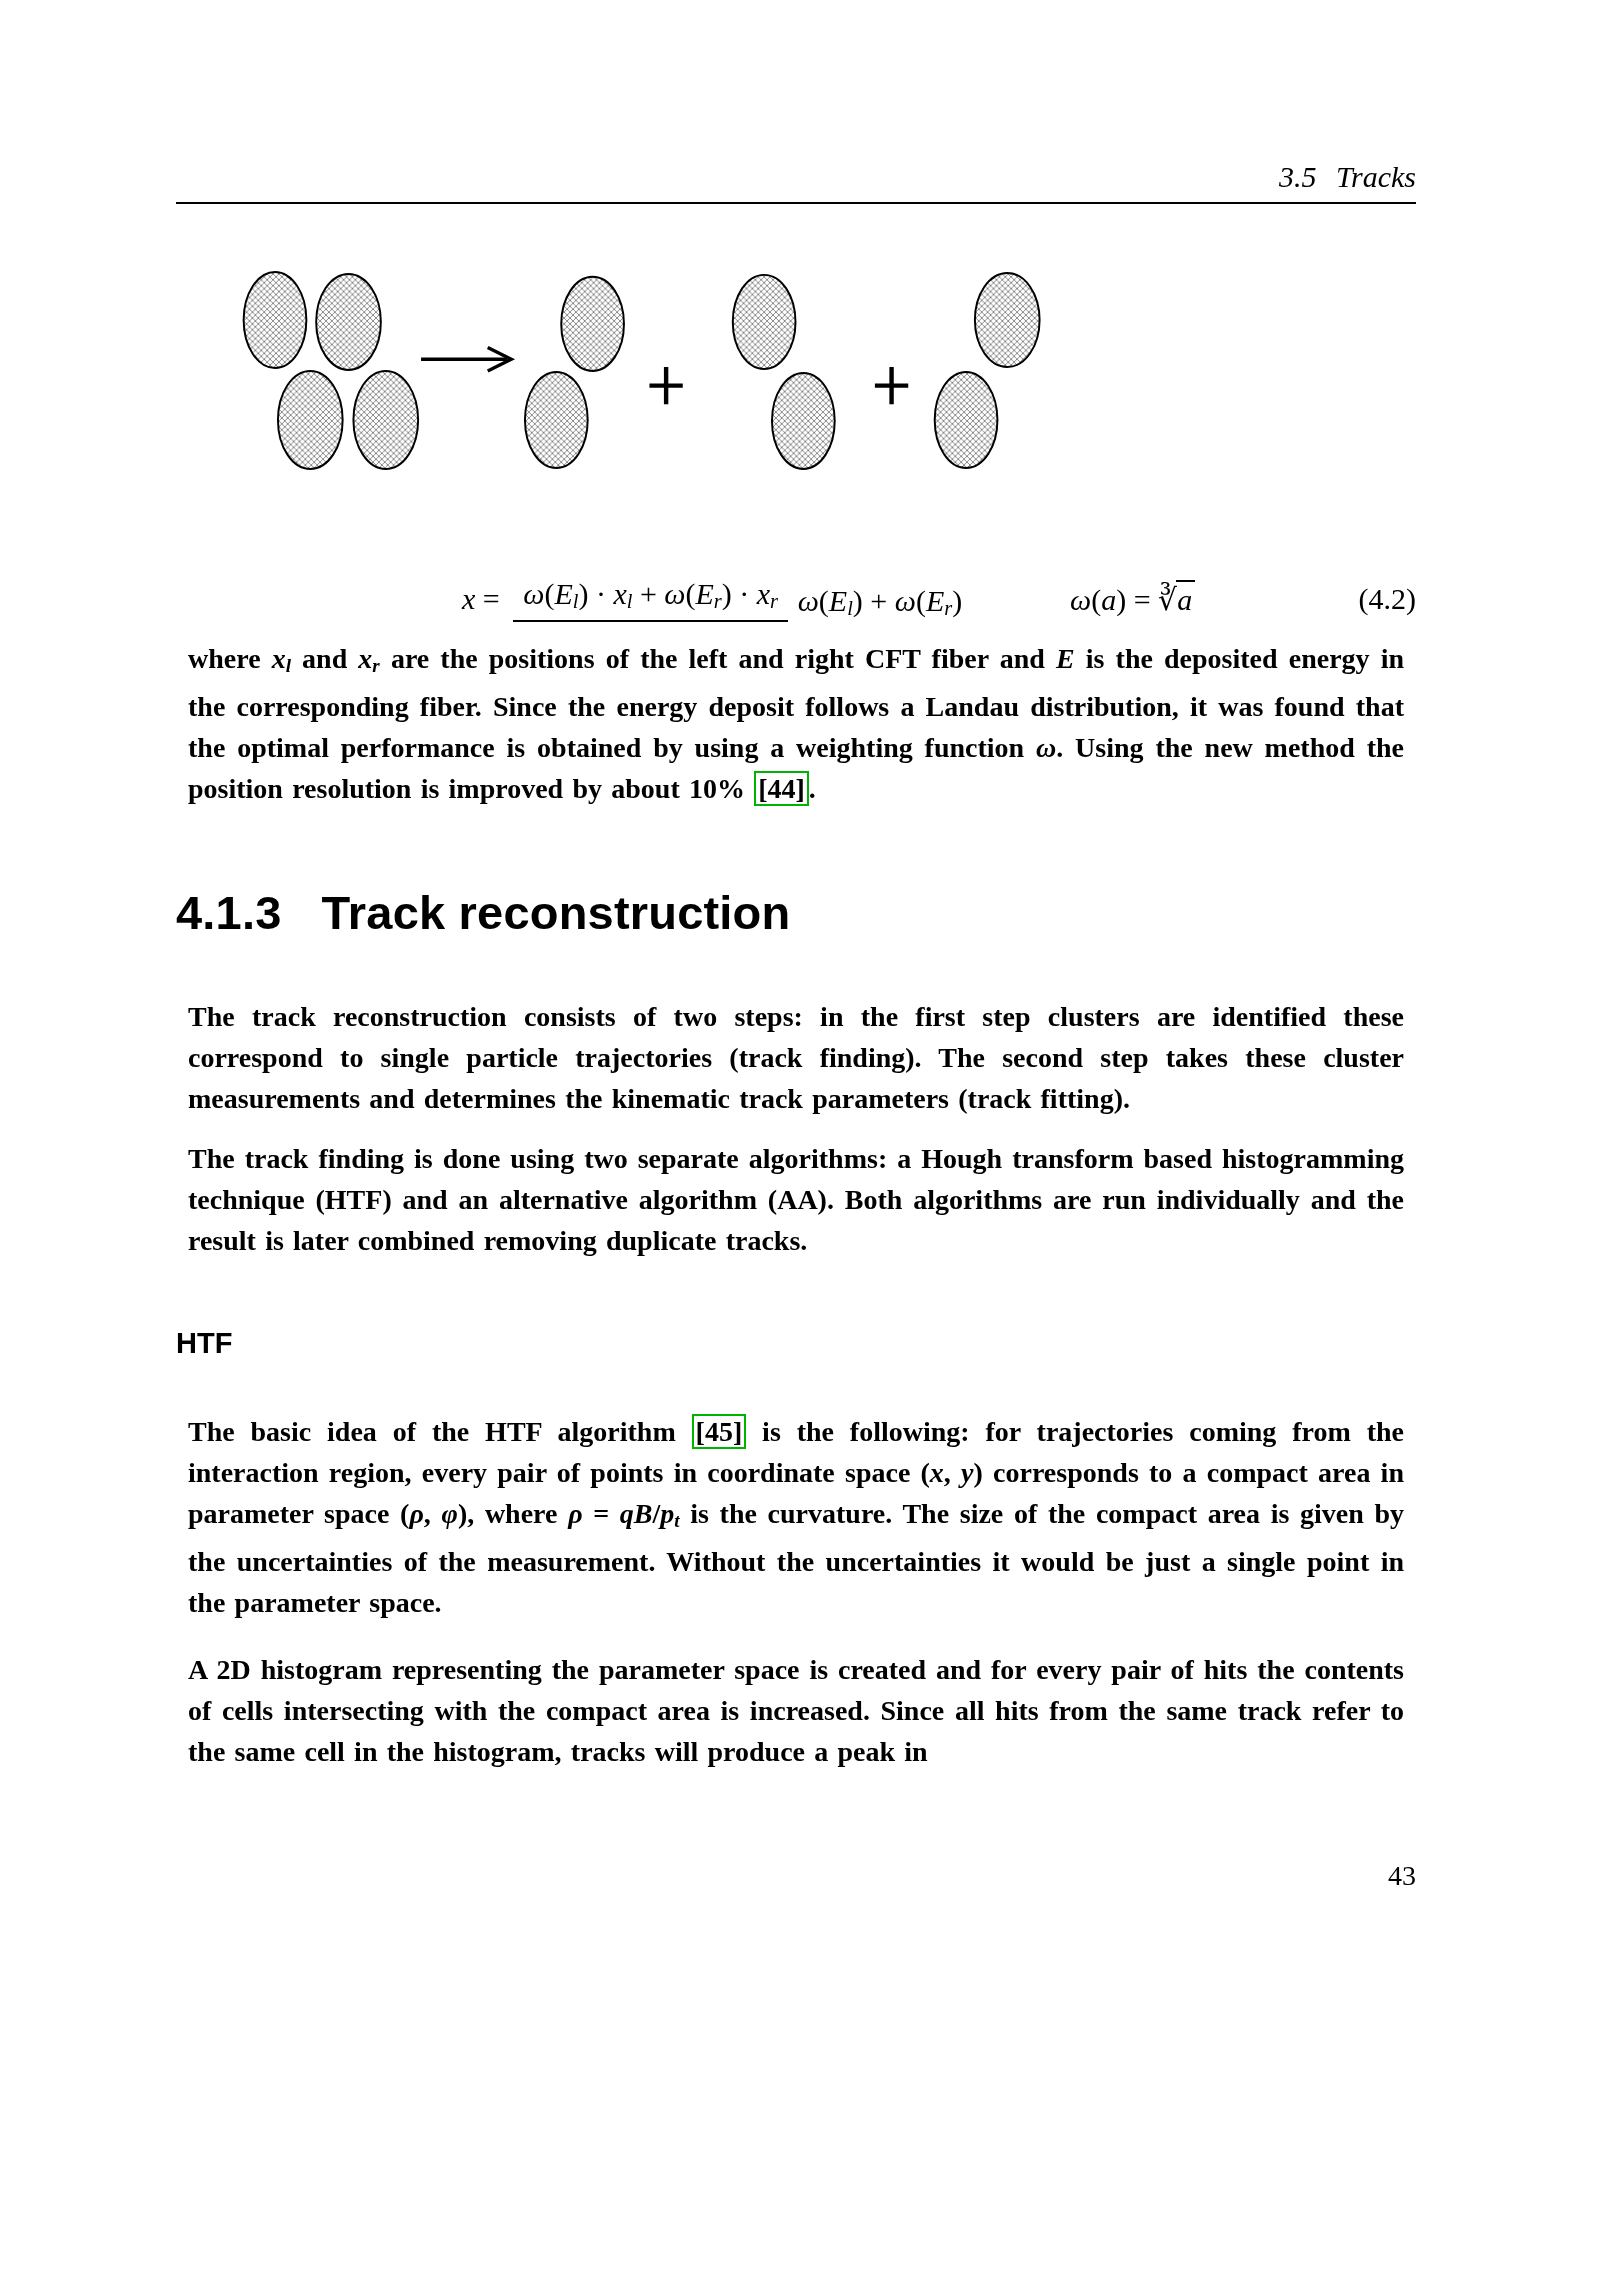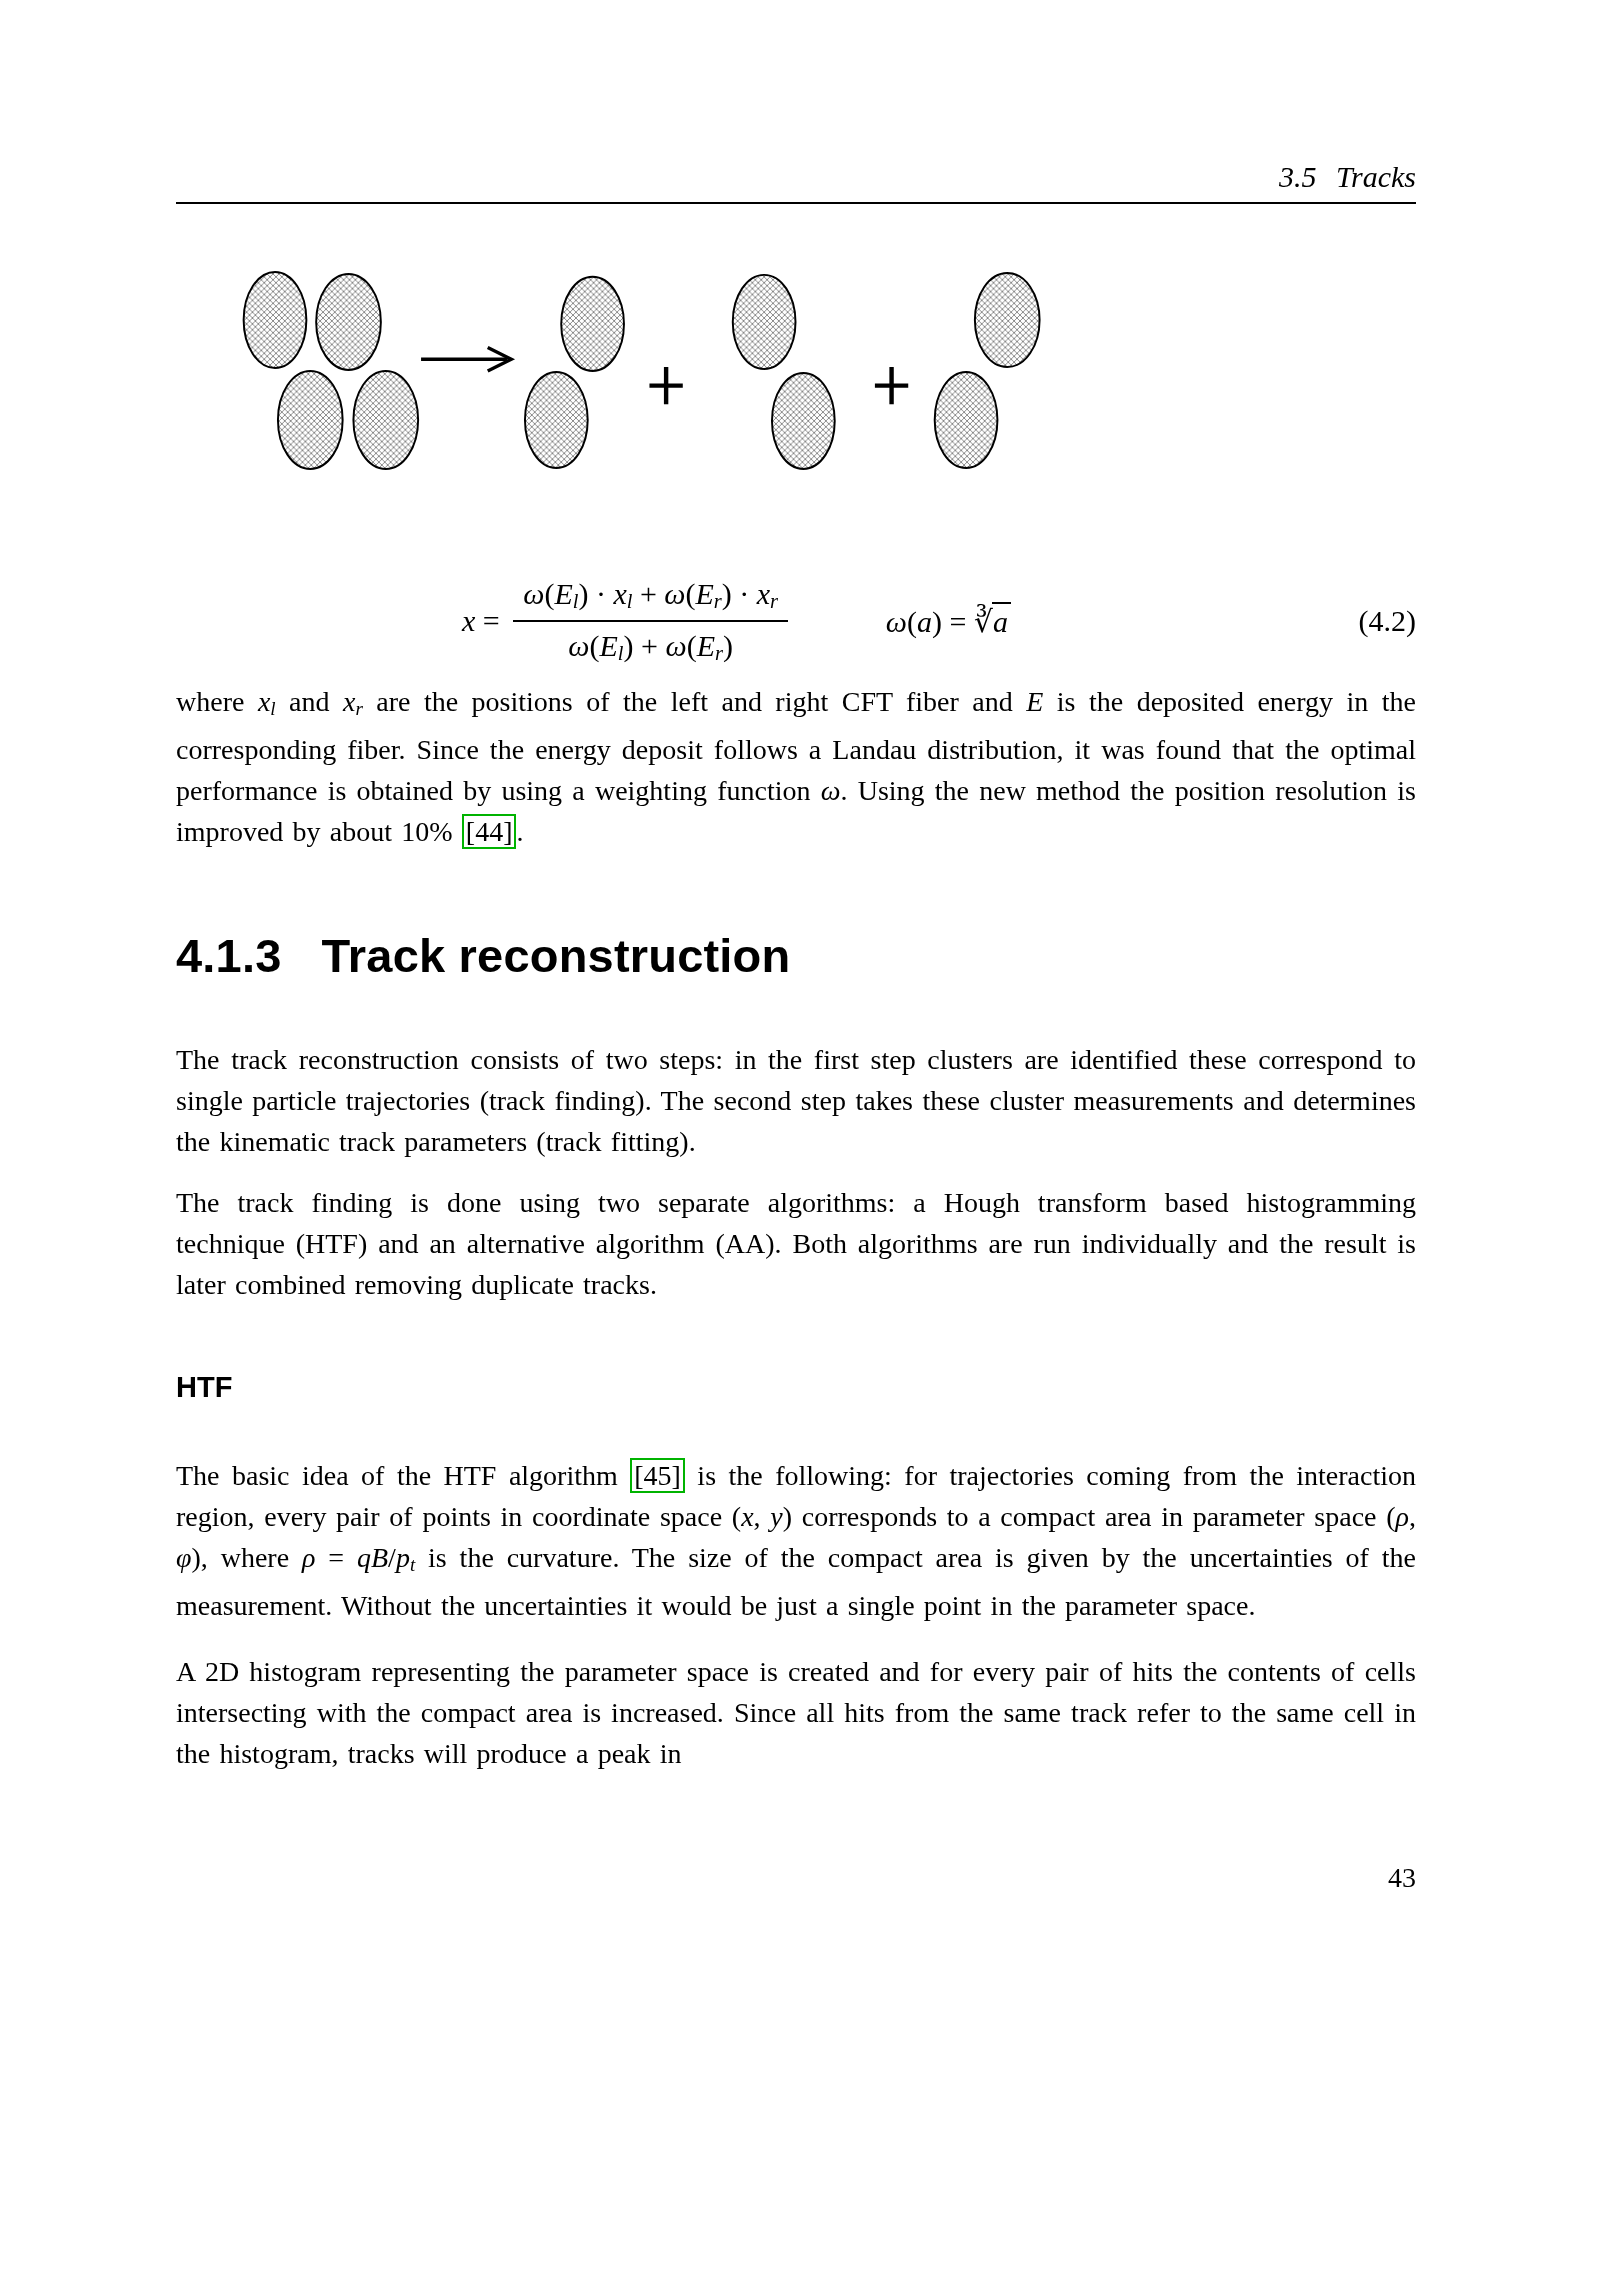--- a/index.html
+++ b/index.html
@@ -19,29 +19,30 @@
   .fig-svg{display:block;margin-top:61px;}
   
   .caption{
     margin-top:31px;font-size:28px;line-height:1.48;text-align:justify;
     padding-left:160px;text-indent:-160px;word-spacing:0.06em;
   }
   
   .equation{display:flex;align-items:center;margin-top:106px;font-size:30px;}
   .eq-main{margin-left:286px;display:inline-flex;align-items:center;}
   .eq-lhs{margin-right:13.7px;}
-  .frac{display:inline-flex;flex-direction:column;text-align:center;}
+  .frac{display:inline-flex;flex-direction:row;text-align:center;}
   .frac .num{border-bottom:2.5px solid #000;padding:0 9.8px 6.9px;}
   .frac .den{padding:6.9px 9.8px 0;}
   .eq-aux{margin-left:98px;}
   .eq-number{margin-left:auto;}
   
   .para{
-    font-size:28px;line-height:41px;text-align:justify;margin:0;
+    font-size:28px;line-height:41px;text-align:justify;margin:12px;
     word-spacing:0.08em;
+    font-weight:bold;
   }
   .para-weighting{margin-top:15.7px;}
   .para-track-steps{margin-top:57px;}
   .para-track-finding{margin-top:19.6px;}
   .para-htf-idea{margin-top:51px;}
   .para-htf-histogram{margin-top:25.5px;}
   h2.section-heading{
     margin:78px 0 0 0;font-family:"Liberation Sans","DejaVu Sans",sans-serif;
     font-weight:bold;font-size:47px;line-height:1.1;letter-spacing:0.2px;
   }

